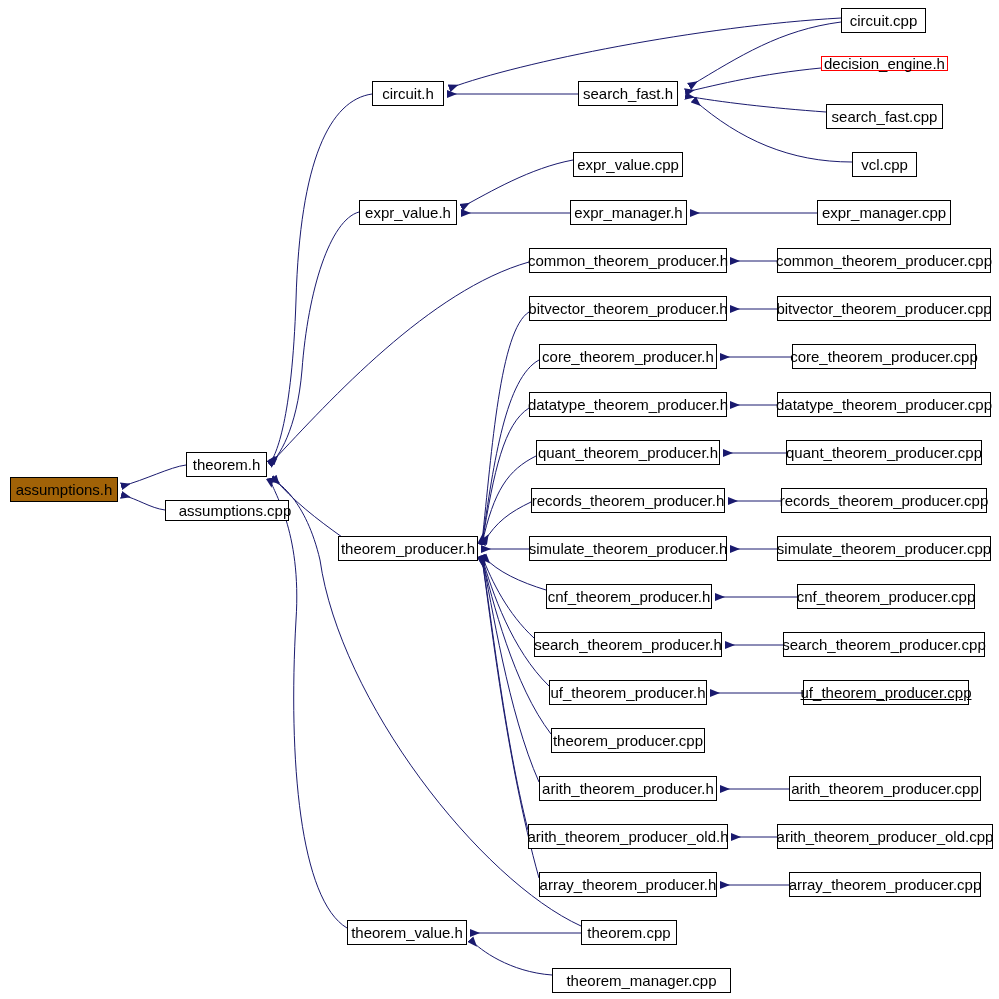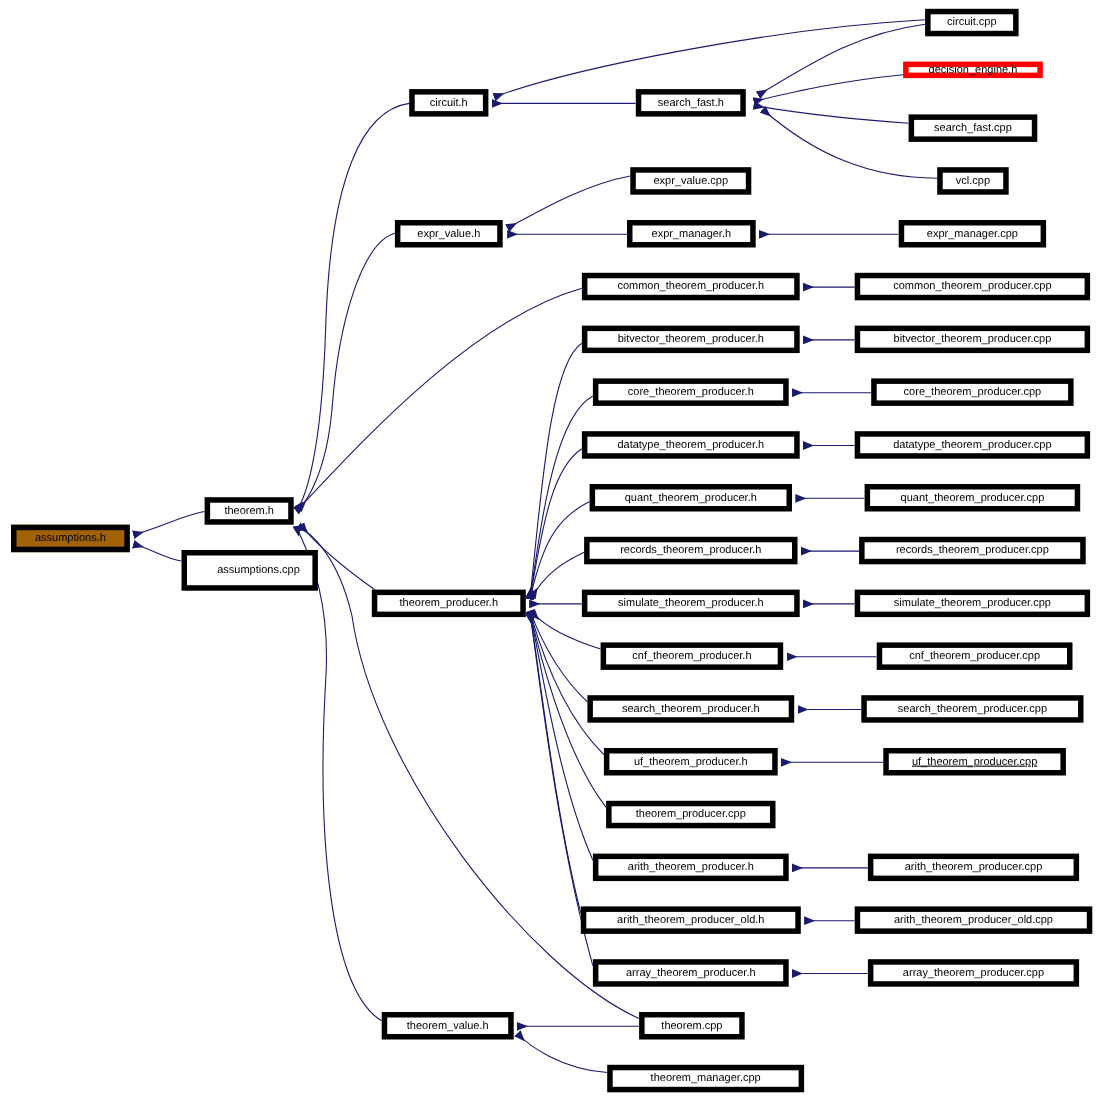--- a/index.html
+++ b/index.html
@@ -18,26 +18,26 @@
   svg#edges {
     position: absolute;
     left: 0;
     top: 0;
     width: 999px;
     height: 999px;
   }
   .node {
     position: absolute;
     box-sizing: border-box;
-    border: 5px solid #000000;
+    border: 1px solid #000000;
     background: #ffffff;
     display: flex;
     align-items: center;
     justify-content: center;
-    font-size: 10px;
+    font-size: 15px;
     color: #000000;
     white-space: nowrap;
     line-height: 1;
   }
   .node.highlight {
     background: #a16207;
     border-color: #000000;
   }
   .node.warn {
     border-color: #ff0000;
@@ -105,21 +105,21 @@
         <path d="M 552,975 C 510,972 480,950 471,940" fill="none" stroke="#1a1a6e" stroke-width="1" marker-end="url(#arrow)"></path>
       </g>
   </svg>
   <div id="node-layer">
       <div class="node highlight" style="left: 10px; top: 477px; width: 108px; height: 25px;">
         <span>assumptions.h</span>
       </div>
       <div class="node" style="left: 186px; top: 452px; width: 81px; height: 25px;">
         <span>theorem.h</span>
       </div>
-      <div class="node" style="left: 165px; top: 500px; width: 124px; height: 37px; padding-left: 16px;">
+      <div class="node" style="left: 165px; top: 500px; width: 124px; height: 21px; padding-left: 16px;">
         <span>assumptions.cpp</span>
       </div>
       <div class="node" style="left: 372px; top: 81px; width: 72px; height: 25px;">
         <span>circuit.h</span>
       </div>
       <div class="node" style="left: 578px; top: 81px; width: 100px; height: 25px;">
         <span>search_fast.h</span>
       </div>
       <div class="node" style="left: 841px; top: 8px; width: 85px; height: 25px;">
         <span>circuit.cpp</span>

